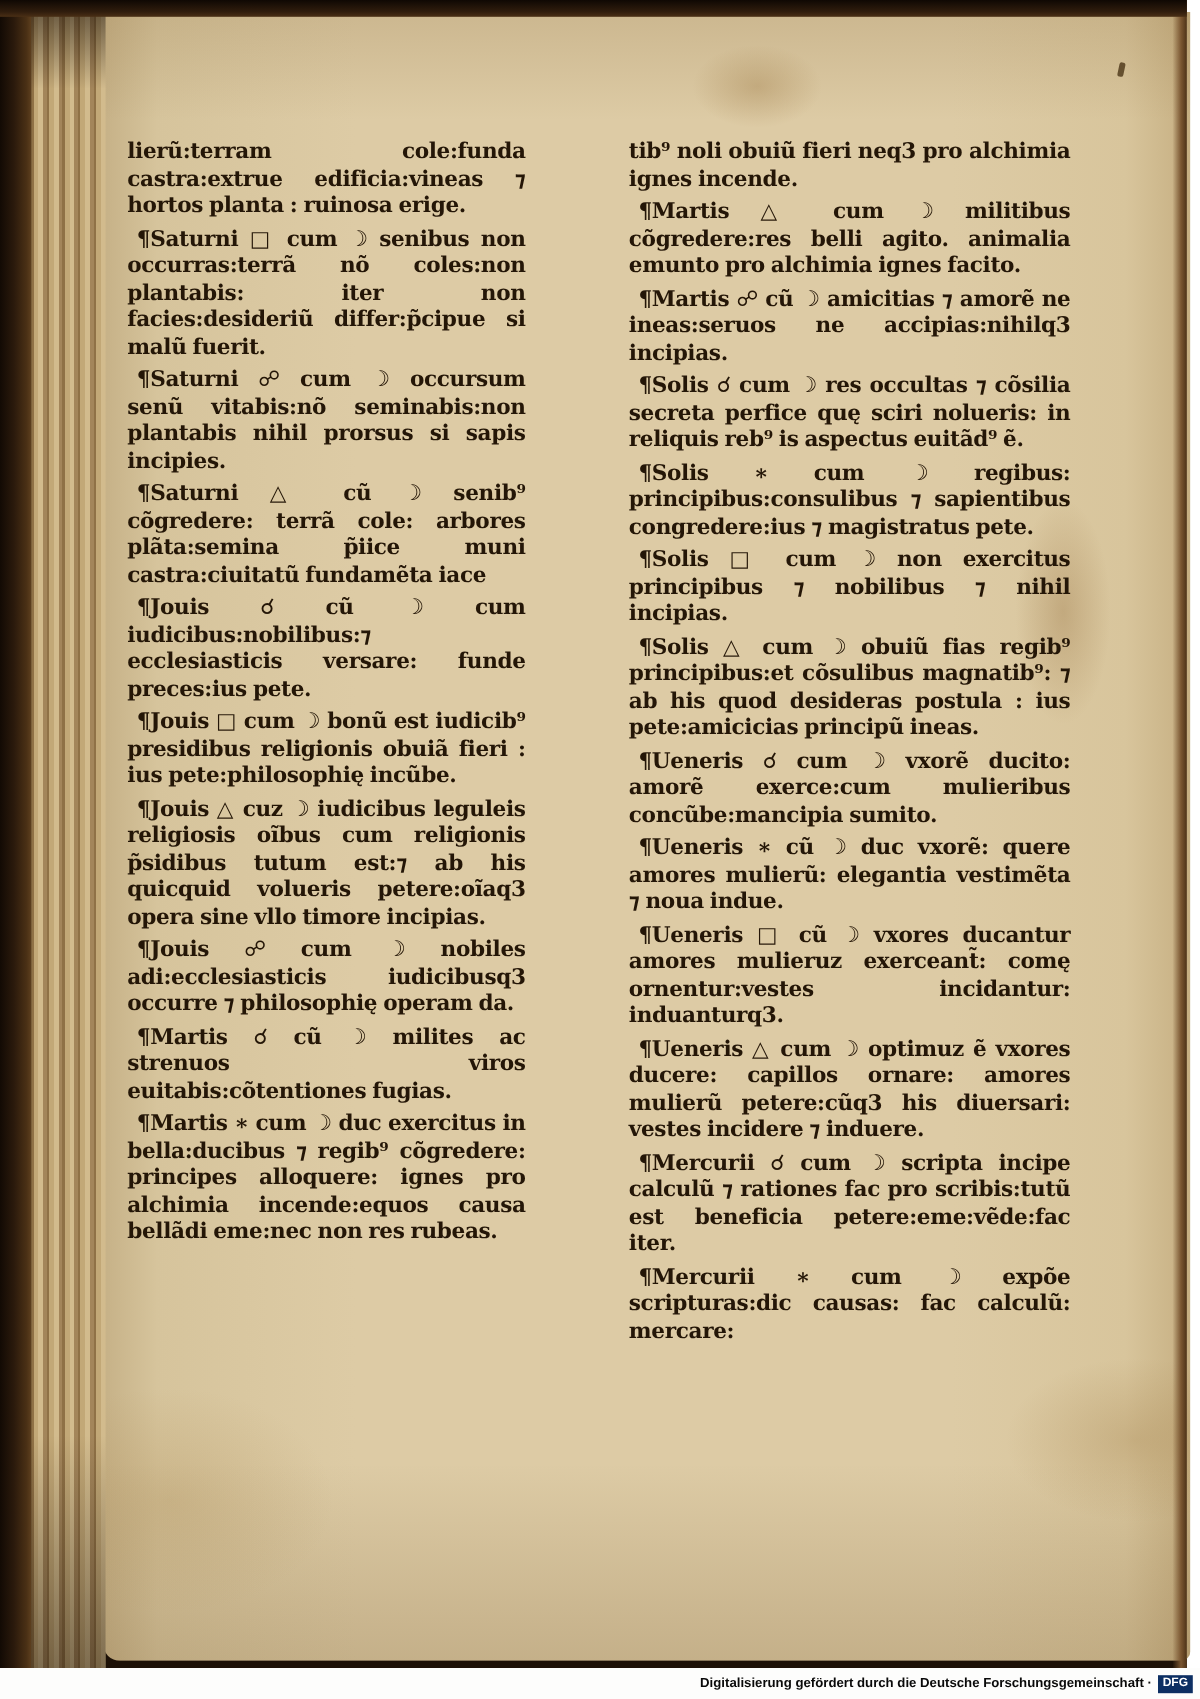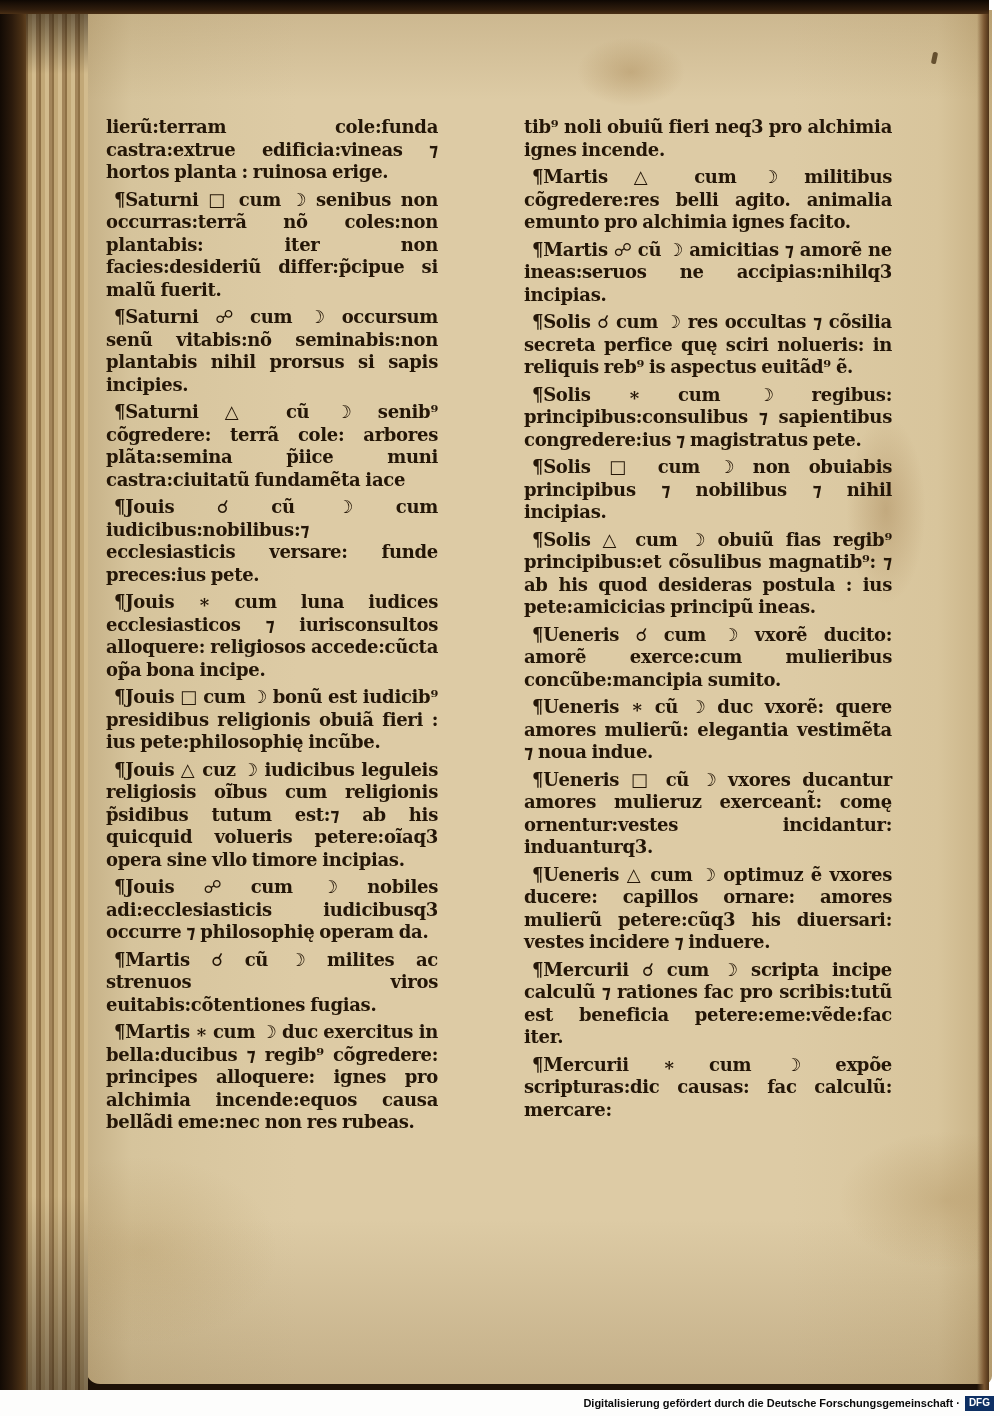--- a/index.html
+++ b/index.html
@@ -76,34 +76,33 @@
 
 <div class="book">
   <div class="page">
     <div class="speck"></div>
     <div class="col col-left">
         <p class="para">lierũ:terram cole:funda castra:extrue edificia:vineas ⁊ hortos planta : ruinosa erige.</p>
         <p class="para indented">¶Saturni □ cum ☽ senibus non occurras:terrã nõ coles:non plantabis: iter non facies:desideriũ differ:p̃cipue si malũ fuerit.</p>
         <p class="para indented">¶Saturni ☍ cum ☽ occursum senũ vitabis:nõ seminabis:non plantabis nihil prorsus si sapis incipies.</p>
         <p class="para indented">¶Saturni △ cũ ☽ senib⁹ cõgredere: terrã cole: arbores plãta:semina p̃iice muni castra:ciuitatũ fundamẽta iace</p>
         <p class="para indented">¶Jouis ☌ cũ ☽ cum iudicibus:nobilibus:⁊ ecclesiasticis versare: funde preces:ius pete.</p>
-        <p class="para indented">¶Jouis ∗ cum luna iudices ecclesiasticos ⁊ iurisconsultos alloquere: religiosos accede:cũcta op̃a bona incipe.</p>
         <p class="para indented">¶Jouis □ cum ☽ bonũ est iudicib⁹ presidibus religionis obuiã fieri : ius pete:philosophię incũbe.</p>
         <p class="para indented">¶Jouis △ cuz ☽ iudicibus leguleis religiosis oĩbus cum religionis p̃sidibus tutum est:⁊ ab his quicquid volueris petere:oĩaq3 opera sine vllo timore incipias.</p>
         <p class="para indented">¶Jouis ☍ cum ☽ nobiles adi:ecclesiasticis iudicibusq3 occurre ⁊ philosophię operam da.</p>
         <p class="para indented">¶Martis ☌ cũ ☽ milites ac strenuos viros euitabis:cõtentiones fugias.</p>
         <p class="para indented">¶Martis ∗ cum ☽ duc exercitus in bella:ducibus ⁊ regib⁹ cõgredere: principes alloquere: ignes pro alchimia incende:equos causa bellãdi eme:nec non res rubeas.</p>
       </div>
     <div class="col col-right">
         <p class="para">tib⁹ noli obuiũ fieri neq3 pro alchimia ignes incende.</p>
         <p class="para indented">¶Martis △ cum ☽ militibus cõgredere:res belli agito. animalia emunto pro alchimia ignes facito.</p>
         <p class="para indented">¶Martis ☍ cũ ☽ amicitias ⁊ amorẽ ne ineas:seruos ne accipias:nihilq3 incipias.</p>
         <p class="para indented">¶Solis ☌ cum ☽ res occultas ⁊ cõsilia secreta perfice quę sciri nolueris: in reliquis reb⁹ is aspectus euitãd⁹ ẽ.</p>
         <p class="para indented">¶Solis ∗ cum ☽ regibus: principibus:consulibus ⁊ sapientibus congredere:ius ⁊ magistratus pete.</p>
-        <p class="para indented">¶Solis □ cum ☽ non obuiabis principibus ⁊ nobilibus ⁊ nihil incipias.</p>
+        <p class="para indented">¶Solis □ cum ☽ non exercitus principibus ⁊ nobilibus ⁊ nihil incipias.</p>
         <p class="para indented">¶Solis △ cum ☽ obuiũ fias regib⁹ principibus:et cõsulibus magnatib⁹: ⁊ ab his quod desideras postula : ius pete:amicicias principũ ineas.</p>
         <p class="para indented">¶Ueneris ☌ cum ☽ vxorẽ ducito: amorẽ exerce:cum mulieribus concũbe:mancipia sumito.</p>
         <p class="para indented">¶Ueneris ∗ cũ ☽ duc vxorẽ: quere amores mulierũ: elegantia vestimẽta ⁊ noua indue.</p>
         <p class="para indented">¶Ueneris □ cũ ☽ vxores ducantur amores mulieruz exerceant̃: comę ornentur:vestes incidantur: induanturq3.</p>
         <p class="para indented">¶Ueneris △ cum ☽ optimuz ẽ vxores ducere: capillos ornare: amores mulierũ petere:cũq3 his diuersari: vestes incidere ⁊ induere.</p>
         <p class="para indented">¶Mercurii ☌ cum ☽ scripta incipe calculũ ⁊ rationes fac pro scribis:tutũ est beneficia petere:eme:vẽde:fac iter.</p>
         <p class="para indented">¶Mercurii ∗ cum ☽ expõe scripturas:dic causas: fac calculũ: mercare:</p>
       </div>
   </div>
   <div class="spine"></div>

